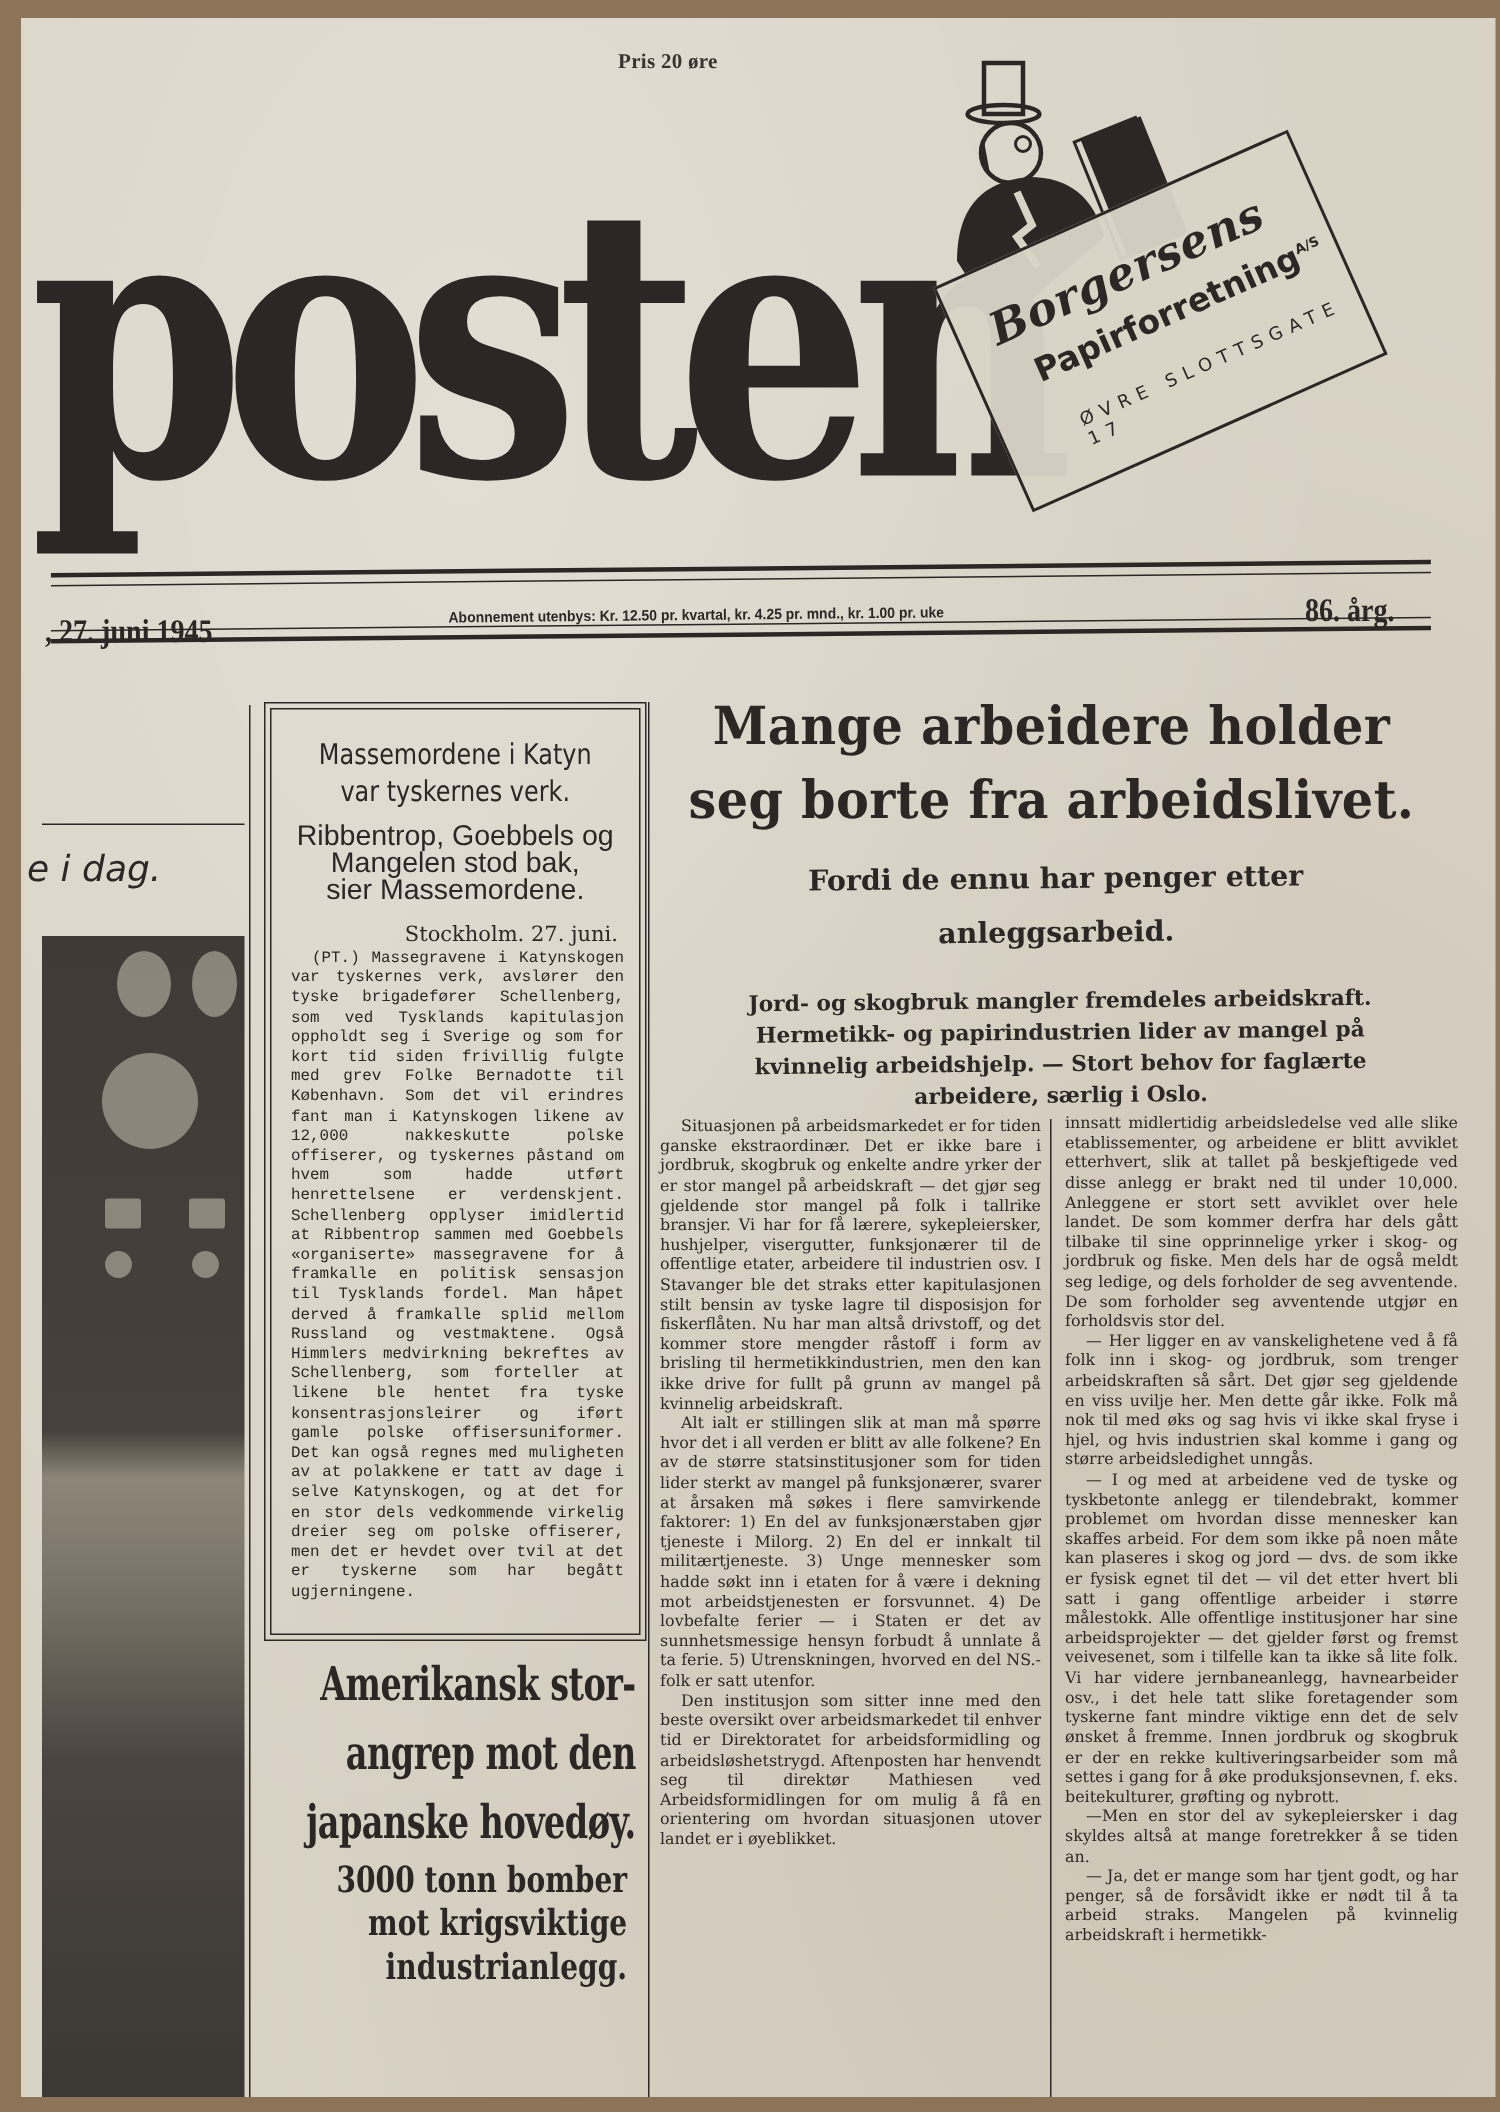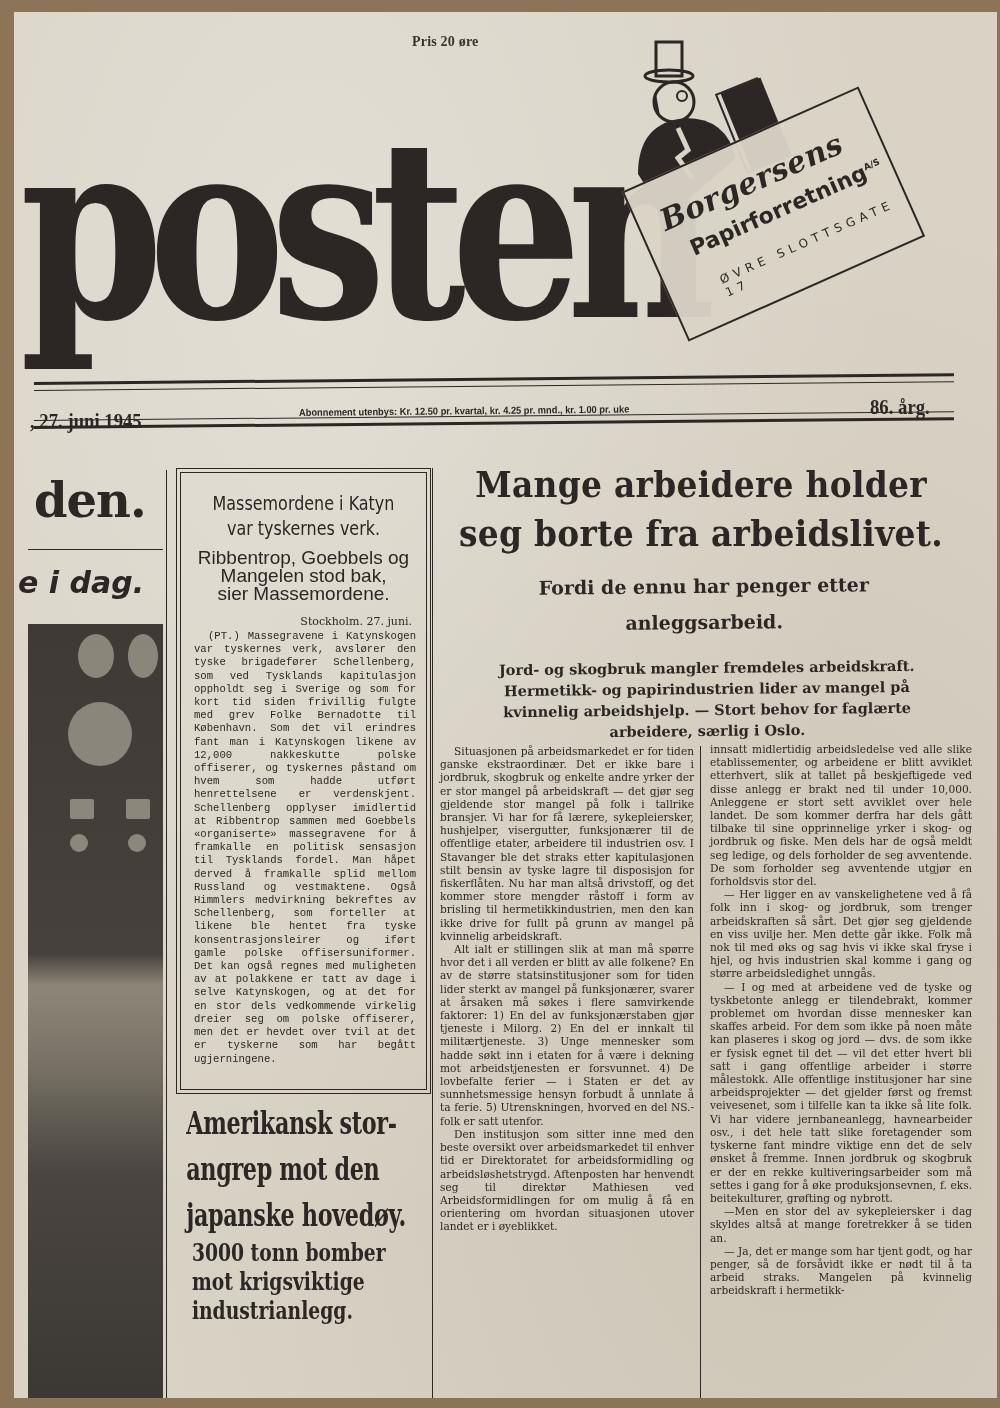--- a/index.html
+++ b/index.html
@@ -73,21 +73,21 @@
     font-weight: bold; font-size: 22px; color: #2c2724; transform: scaleX(0.85); transform-origin: left;
   }
   
   .left-head {
     position: absolute; left: 20px; top: 460px; font-family: "DejaVu Serif", serif;
     font-weight: bold; font-size: 48px; color: #2c2724; letter-spacing: -1px;
   }
   .left-rule { position: absolute; left: 14px; top: 537px; width: 135px; border-top: 1px solid #2c2724; }
   .left-sub {
     position: absolute; left: 4px; top: 553px; font-family: "DejaVu Sans", sans-serif;
-    font-style: italic; font-size: 30px; color: #2c2724; font-weight: 700;
+    font-style: italic; font-size: 24px; color: #2c2724; font-weight: 400;
   }
   .photo {
     position: absolute; left: 14px; top: 612px; width: 135px; height: 786px;
     background: linear-gradient(180deg, #3f3a36 0%, #46413c 42%, #8d8678 46%, #7a7468 55%, #4a4540 70%, #3b3733 100%);
   }
   .medal { position: absolute; border-radius: 50%; background: rgba(200,194,178,0.55); }
   .vrule { position: absolute; width: 0; border-left: 1px solid #2c2724; }
   
   .box {
     position: absolute; left: 166px; top: 460px; width: 245px; height: 616px;
@@ -96,31 +96,31 @@
   .box-title {
     margin: 18px 0 0 0; text-align: center; font-family: "DejaVu Sans", sans-serif;
     font-size: 19px; line-height: 25px; color: #2c2724; transform: scaleX(0.84);
   }
   .box-sub {
     margin: 8px 0 0 0; text-align: center; font-family: Liberation Sans, sans-serif;
     font-size: 19px; line-height: 18px; color: #2c2724;
   }
   .box-dateline {
     margin: 12px 14px 2px 0; text-align: right; font-family: "DejaVu Serif", serif;
-    font-size: 11px; color: #2c2724;
+    font-size: 14px; color: #2c2724;
   }
   .body-text {
     font-family: "DejaVu Serif", serif; font-size: 10.6px; line-height: 13.2px;
     color: #2c2724; text-align: justify; hyphens: auto;
   }
   .box .body-text { padding: 0 10px 0 13px; font-family: Liberation Mono, monospace; }
   .body-text p { margin: 0; text-indent: 14px; }
   
   .amer {
-    position: absolute; left: 166px; top: 1088px; width: 250px; text-align: left; color: #2c2724;
+    position: absolute; left: 166px; top: 1088px; width: 250px; text-align: right; color: #2c2724;
   }
   .amer-h {
     font-family: "DejaVu Serif", serif; font-weight: bold; font-size: 31px; line-height: 46px;
     transform: scaleX(0.72); letter-spacing: -0.5px; margin: 0 -40px;
   }
   .amer-s {
     font-family: "DejaVu Serif", serif; font-weight: bold; font-size: 24px; line-height: 29px;
     transform: scaleX(0.78); margin: 0 -20px;
   }
   .amer-src { font-family: "DejaVu Serif", serif; font-size: 11px; line-height: 13px; margin-top: 6px; }
@@ -172,21 +172,20 @@
     </div>
     <div class="ad-addr">ØVRE SLOTTSGATE 17</div>
   </div>
 
   <div class="rule-top"></div>
   <div class="dateline">, 27. juni 1945</div>
   <div class="subscr">Abonnement utenbys: Kr. 12.50 pr. kvartal, kr. 4.25 pr. mnd., kr. 1.00 pr. uke</div>
   <div class="volume">86. årg.</div>
   <div class="rule-bot"></div>
 
-  <div class="left-head">den.</div>
   <div class="left-rule"></div>
   <div class="left-sub">e i dag.</div>
   <div class="photo">
     <div class="medal" style="left:50px;top:10px;width:36px;height:44px;"></div>
     <div class="medal" style="left:100px;top:10px;width:30px;height:44px;"></div>
     <div class="medal" style="left:40px;top:78px;width:64px;height:64px;"></div>
     <div class="medal" style="left:42px;top:175px;width:24px;height:20px;border-radius:2px;"></div>
     <div class="medal" style="left:98px;top:175px;width:24px;height:20px;border-radius:2px;"></div>
     <div class="medal" style="left:42px;top:210px;width:18px;height:18px;"></div>
     <div class="medal" style="left:100px;top:210px;width:18px;height:18px;"></div>

